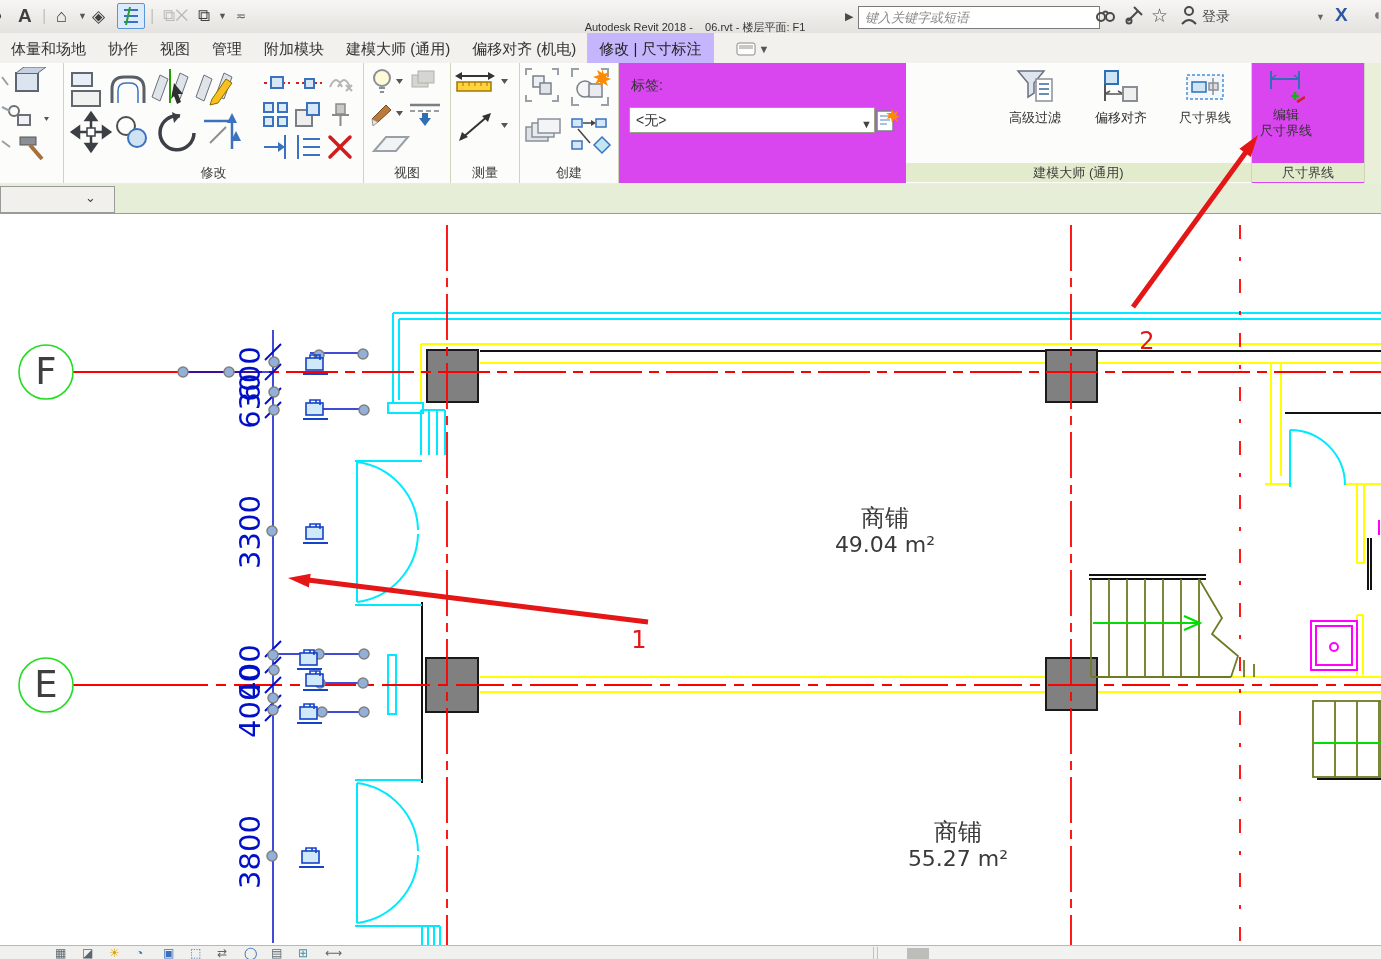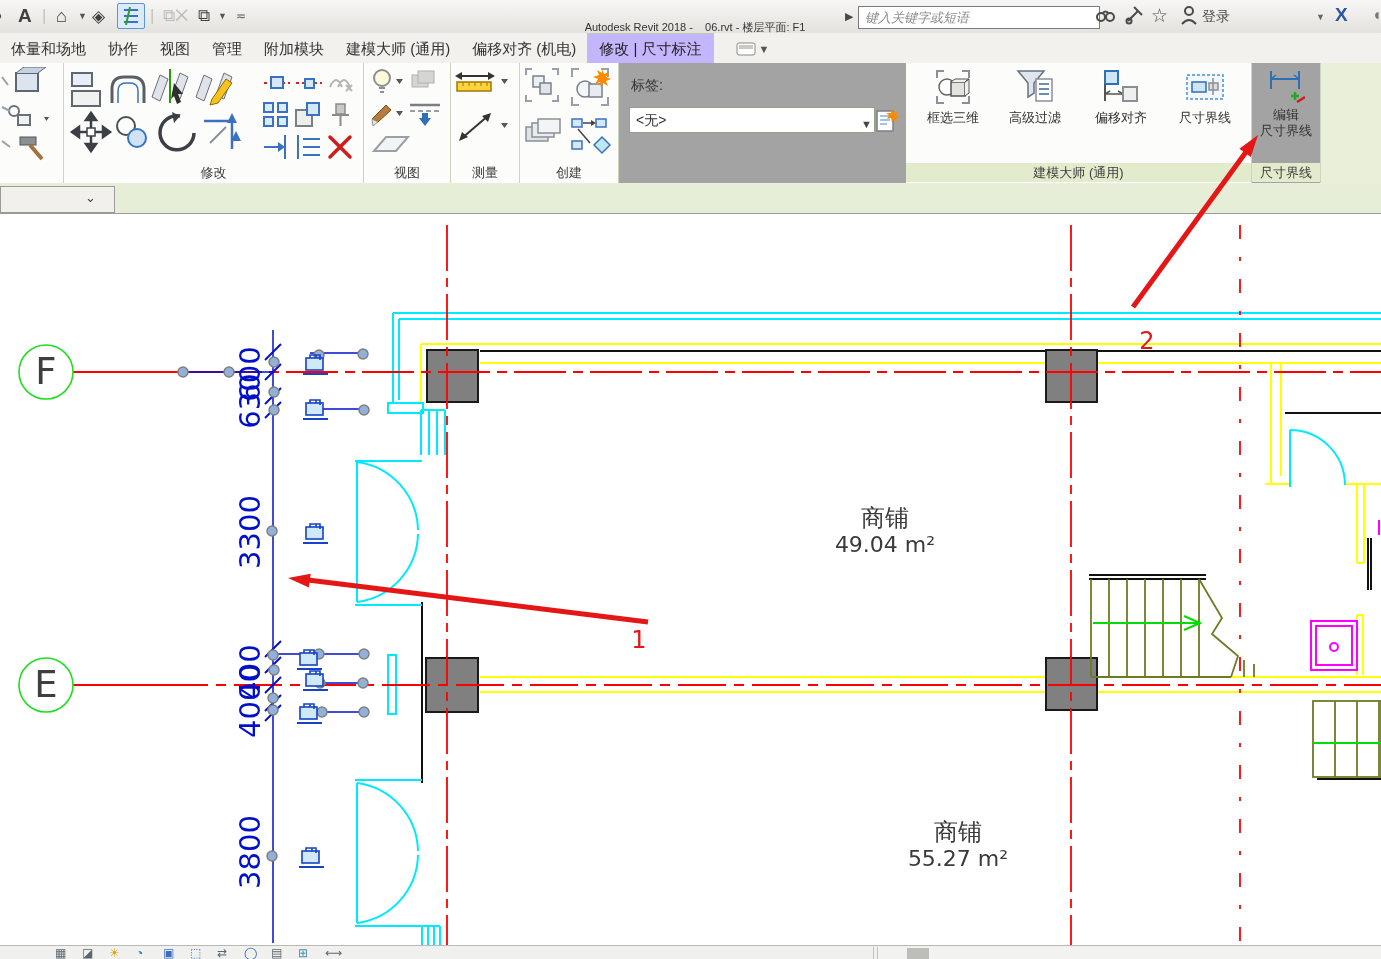--- a/index.html
+++ b/index.html
@@ -17,21 +17,21 @@
   .tb-ico{top:6px;color:#4a4a4a;font-size:16px;}
   
   #tabbar{left:0;top:33px;width:1381px;height:30px;background:#f2f1ee;display:flex;align-items:flex-end;}
   .tab{height:29px;line-height:29px;padding:0 11px;font-size:15px;color:#333;white-space:nowrap;}
   .tab.active{background:#c4b5fd;border:1px solid #c2cba6;border-bottom:none;color:#222;}
   #panel-toggle{margin-left:22px;height:20px;margin-bottom:4px;color:#555;font-size:11px;
     display:flex;align-items:center;gap:3px;}
   
   #ribbon{left:0;top:63px;width:1381px;height:121px;background:#e9efd9;border-bottom:1px solid #b9c1a2;}
   .panel{position:absolute;top:0;height:120px;background:#fcfcfa;border-right:1px solid #cfd5bc;}
-  .panel.green{background:#a3a3a3;}
+  .panel.green{background:#d946ef;padding-left:44px;}
   .plabel{position:absolute;left:0;right:0;bottom:1px;height:19px;line-height:19px;
     text-align:center;font-size:13px;color:#3c3c3c;}
   .plabel.green{background:#e2ebcb;}
   .mm-btn{position:absolute;top:6px;width:78px;height:96px;text-align:center;font-size:13px;color:#333;}
   .mm-btn .lbl{margin-top:4px;}
   .tag-label{position:absolute;left:12px;top:14px;font-size:14px;color:#333;}
   #tag-select{position:absolute;left:10px;top:44px;width:238px;height:24px;background:#fff;
     border:1px solid #9aa088;font-size:14px;color:#333;line-height:24px;padding-left:6px;}
   #tag-select .dd{position:absolute;right:2px;top:4px;color:#444;font-size:11px;}
   
@@ -333,29 +333,20 @@
       <div class="abs" style="left:256px;top:44px;">
         <svg width="26" height="26">
           <rect x="2" y="4" width="16" height="20" fill="#fff" stroke="#7a8089" stroke-width="1.5"></rect>
           <path d="M5,9 h10 M5,13 h10 M5,17 h7" stroke="#8ab0d8" stroke-width="1.5"></path>
           <polygon points="17,2 19,6 23,4 21,8 25,10 21,11 23,15 19,12 17,16 16,11 12,12 14,8 11,6 16,6" fill="#ff8a00"></polygon>
         </svg>
       </div>
     </div>
 
     <div class="panel" style="left:906px;width:345px;">
-      <div class="mm-btn" style="left:8px;">
-        <svg width="36" height="36" style="margin:0 auto;">
-          <path d="M2,9 V2 H9 M27,2 h7 v7 M34,27 v7 h-7 M9,34 H2 v-7" fill="none" stroke="#8a9098" stroke-width="2"></path>
-          <circle cx="12" cy="18" r="8" fill="#fff" stroke="#666" stroke-width="1.5"></circle>
-          <rect x="16" y="13" width="14" height="14" fill="#e2e2e0" stroke="#555" stroke-width="1.5"></rect>
-          <path d="M16,13 l4,-3 h14 l-4,3 M30,13 l4,-3 v14 l-4,3" fill="#efefed" stroke="#555" stroke-width="1"></path>
-        </svg>
-        <div class="lbl">框选三维</div>
-      </div>
       <div class="mm-btn" style="left:90px;">
         <svg width="38" height="36" style="margin:0 auto;">
           <polygon points="2,2 28,2 18,14 18,24 12,28 12,14" fill="#dfe5ee" stroke="#67707e" stroke-width="1.5"></polygon>
           <rect x="20" y="10" width="16" height="22" fill="#fff" stroke="#8a9098" stroke-width="1.5"></rect>
           <path d="M23,15 h10 M23,20 h10 M23,25 h10" stroke="#6b8cb5" stroke-width="2"></path>
         </svg>
         <div class="lbl">高级过滤</div>
       </div>
       <div class="mm-btn" style="left:176px;">
         <svg width="36" height="36" style="margin:0 auto;">

